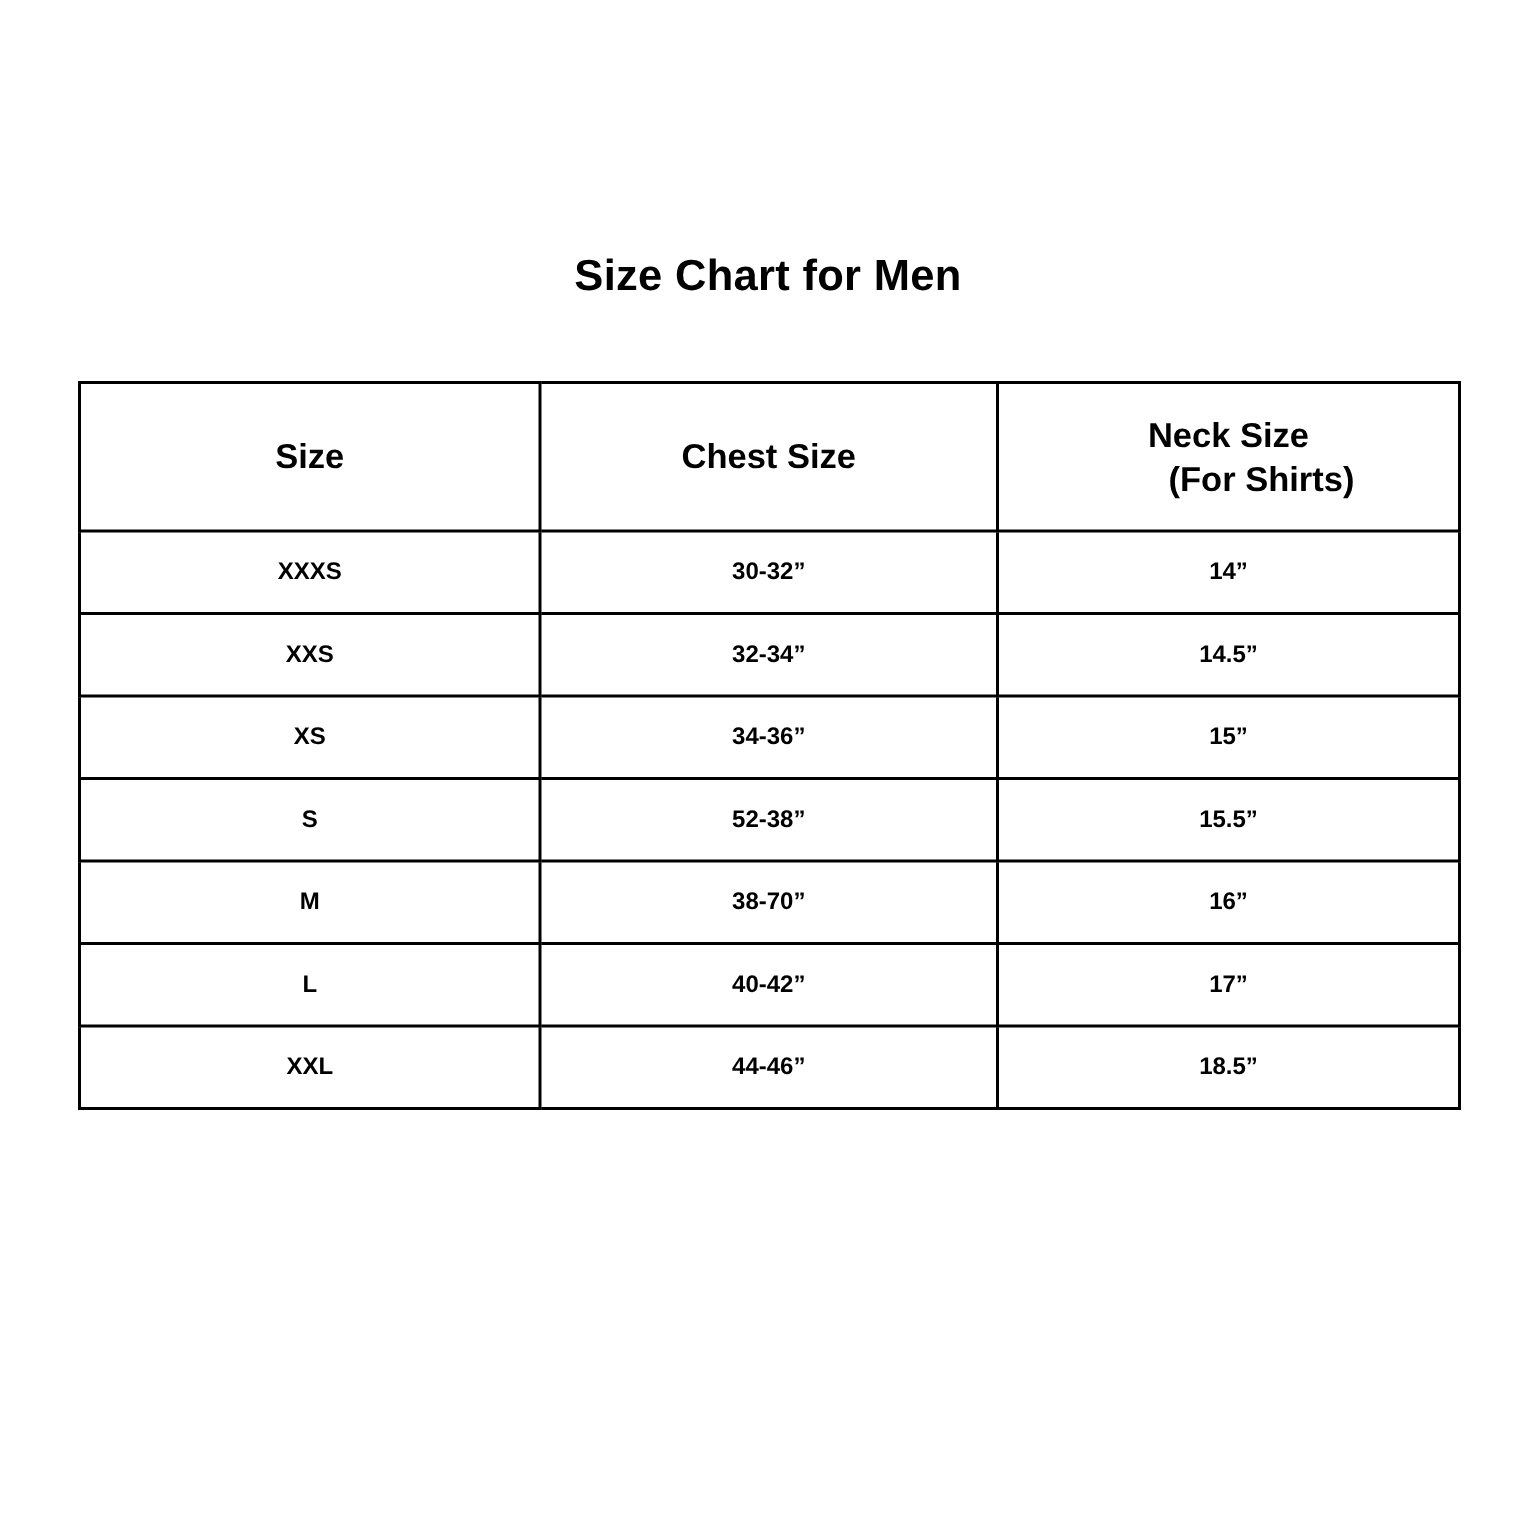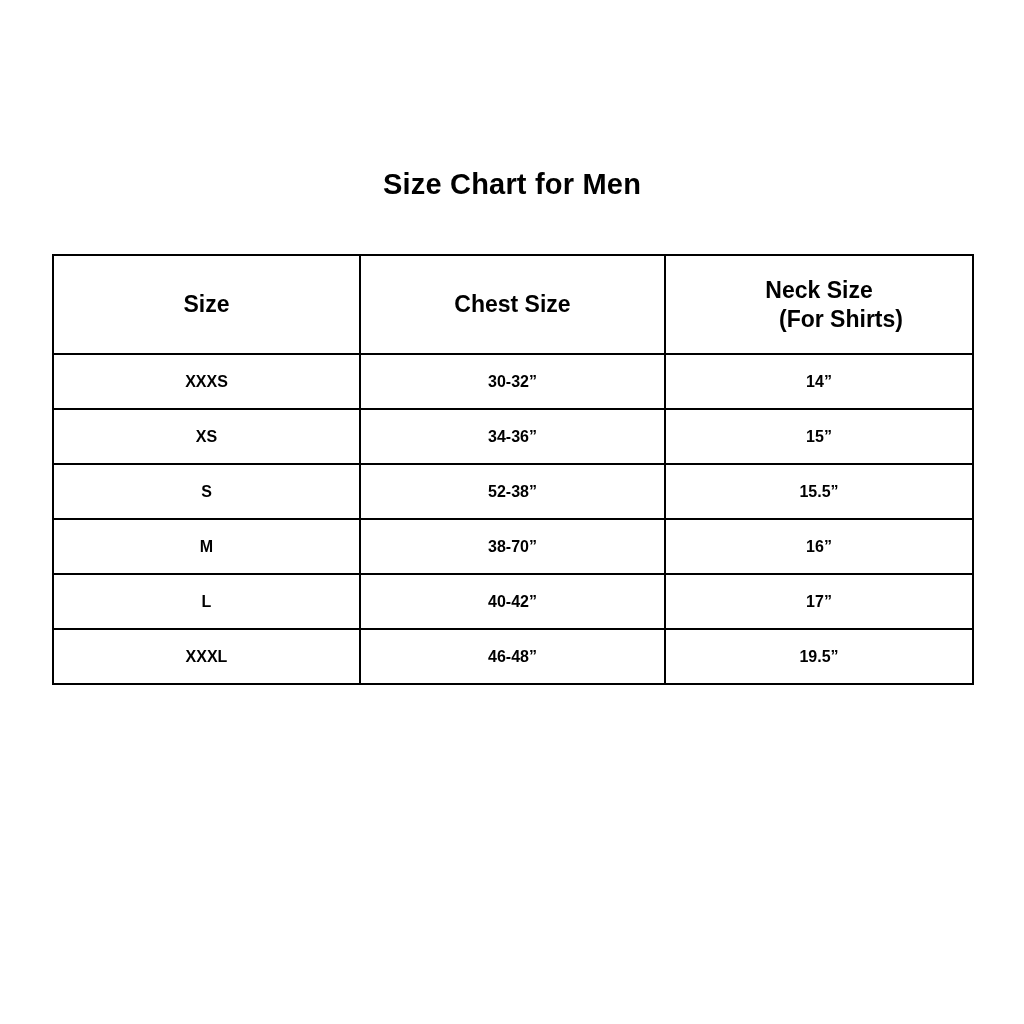--- a/index.html
+++ b/index.html
@@ -93,41 +93,46 @@
           </th>
         </tr>
       </thead>
       <tbody>
         <tr>
           <td>XXXS</td>
           <td>30-32”</td>
           <td>14”</td>
         </tr>
         <tr>
+          <td>XXS</td>
+          <td>32-34”</td>
+          <td>14.5”</td>
+        </tr>
+        <tr>
           <td>XS</td>
           <td>34-36”</td>
           <td>15”</td>
         </tr>
         <tr>
           <td>S</td>
           <td>52-38”</td>
           <td>15.5”</td>
         </tr>
         <tr>
           <td>M</td>
           <td>38-70”</td>
           <td>16”</td>
         </tr>
         <tr>
           <td>L</td>
           <td>40-42”</td>
           <td>17”</td>
         </tr>
         <tr>
-          <td>XXXL</td>
-          <td>46-48”</td>
-          <td>19.5”</td>
+          <td>XXL</td>
+          <td>44-46”</td>
+          <td>18.5”</td>
         </tr>
       </tbody>
     </table>
   </div>
 
 </div>
 
 </body></html>

